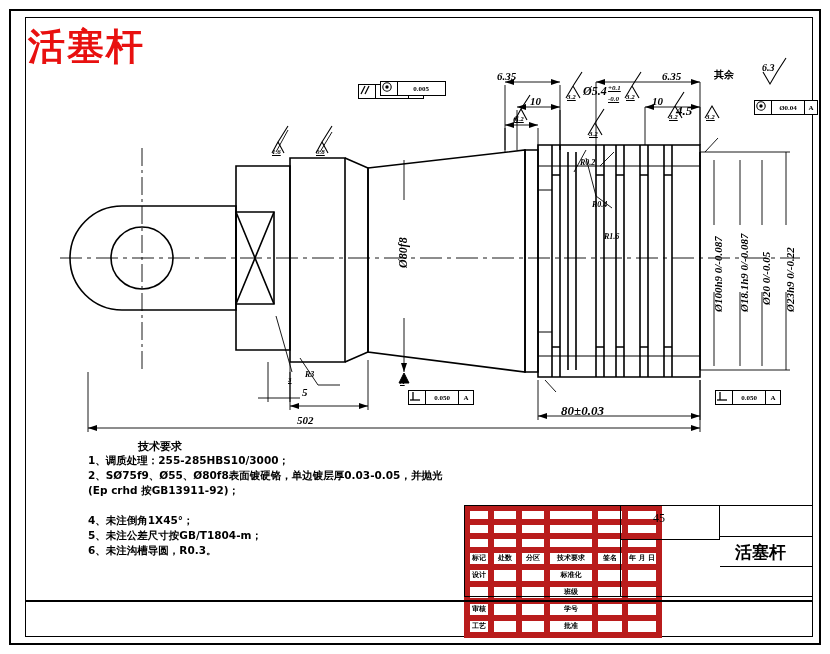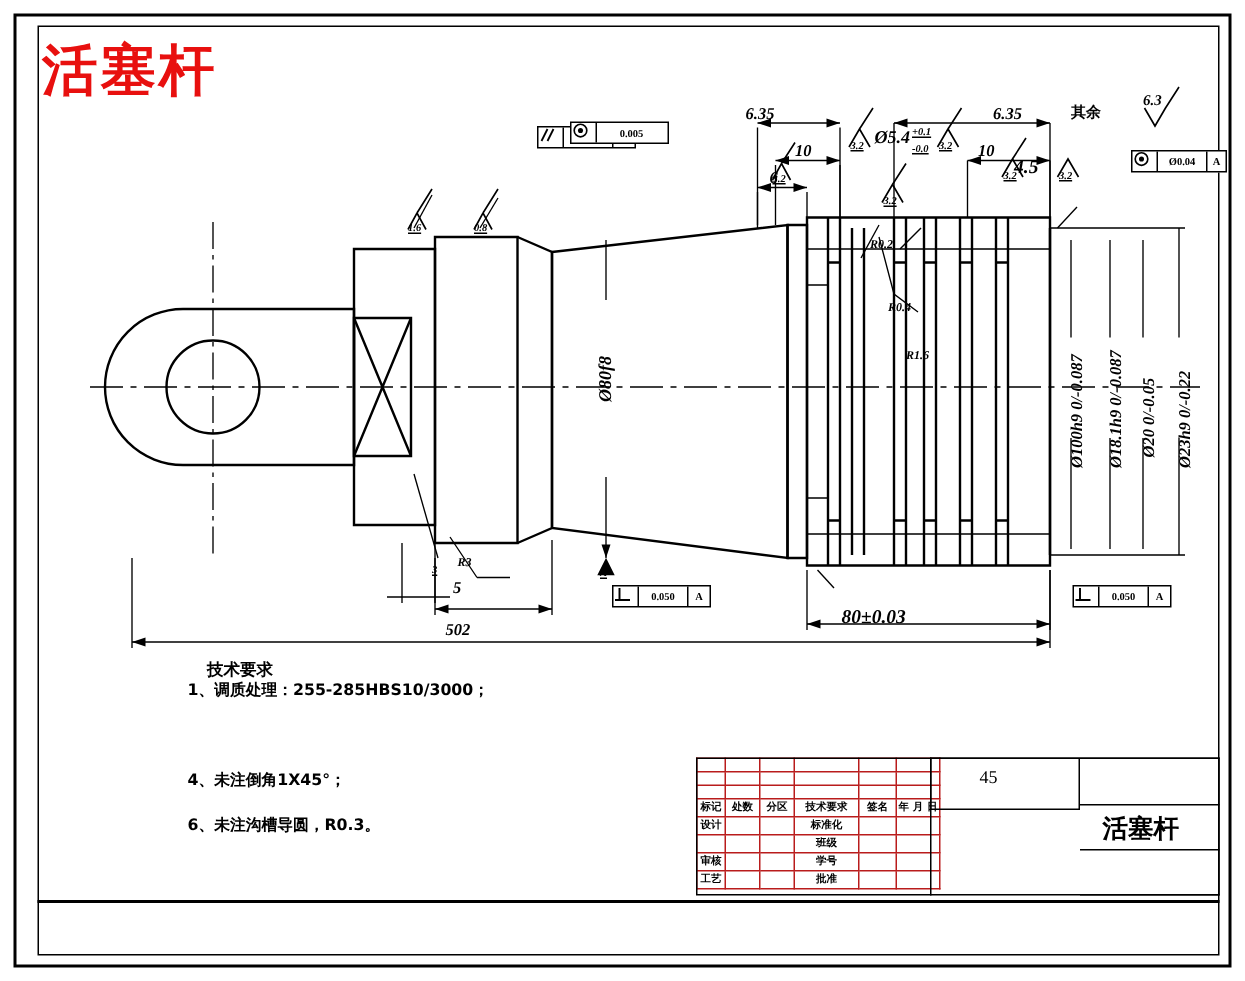--- a/index.html
+++ b/index.html
@@ -14,23 +14,23 @@
   .dim{font-family:"Liberation Serif",serif;font-style:italic;font-weight:bold;font-size:11px;letter-spacing:0px;}
   .small{font-size:8px;}
   .tiny{font-size:7px;text-decoration:underline;}
   #title-red{position:absolute;left:28px;top:28px;font-family:"DejaVu Sans",sans-serif;font-weight:bold;
     font-size:37px;color:#e8100f;letter-spacing:2px;line-height:1;}
   .frame-outer{position:absolute;left:9px;top:9px;width:812px;height:636px;border:2px solid #000;box-sizing:border-box;}
   .frame-inner{position:absolute;left:25px;top:17px;width:788px;height:620px;border:1px solid #000;box-sizing:border-box;}
   .vt{position:absolute;transform-origin:0 0;transform:rotate(-90deg);white-space:nowrap;}
   svg{position:absolute;left:0;top:0;overflow:visible;}
   table.tb{border-collapse:collapse;position:absolute;}
-  table.tb td{border:1px solid #b91c1c;font-family:"DejaVu Sans",sans-serif;font-size:7px;font-weight:bold;
+  table.tb td{border:6px solid #b91c1c;font-family:"DejaVu Sans",sans-serif;font-size:7px;font-weight:bold;
     text-align:center;padding:0;line-height:1;vertical-align:middle;}
-  .req{position:absolute;font-family:"DejaVu Sans",sans-serif;font-weight:bold;font-size:10.5px;line-height:15px;white-space:nowrap;margin-left:37px;}
+  .req{position:absolute;font-family:"DejaVu Sans",sans-serif;font-weight:bold;font-size:10.5px;line-height:15px;white-space:nowrap;}
   .reqhdr{position:absolute;font-family:"DejaVu Sans",sans-serif;font-weight:bold;font-size:11px;}
   .fcf{position:absolute;border:1px solid #000;display:flex;background:#fff;}
   .fcf div{border-right:1px solid #000;display:flex;align-items:center;justify-content:center;
     font-family:"Liberation Serif",serif;font-size:7px;font-weight:bold;}
   .fcf div:last-child{border-right:none;}
 </style>
 </head>
 <body>
 
 <div id="sheet">
@@ -270,21 +270,24 @@
         </svg>
     </div>
     <div style="width:32px;">0.050</div>
     <div style="width:14px;">A</div>
   </div>
 
   <div class="txt dim tiny" style="left:400px;top:378px;">A</div>
 
   <div class="reqhdr" style="left:138px;top:439px;">技术要求</div>
   <div class="req" style="left:88px;top:453px;">1、调质处理：255-285HBS10/3000；</div>
+  <div class="req" style="left:88px;top:468px;">2、SØ75f9、Ø55、Ø80f8表面镀硬铬，单边镀层厚0.03-0.05，并抛光</div>
+  <div class="req" style="left:88px;top:483px;">   (Ep crhd 按GB13911-92)；</div>
   <div class="req" style="left:88px;top:513px;">4、未注倒角1X45°；</div>
+  <div class="req" style="left:88px;top:528px;">5、未注公差尺寸按GB/T1804-m；</div>
   <div class="req" style="left:88px;top:543px;">6、未注沟槽导圆，R0.3。</div>
 
   <table class="tb" style="left:464px;top:505px;">
     <tbody>
         <tr>
       <td style="width:18px;height:8px;"></td>
       <td style="width:22px;"></td>
       <td style="width:22px;"></td>
       <td style="width:42px;"></td>
       <td style="width:24px;"></td>

